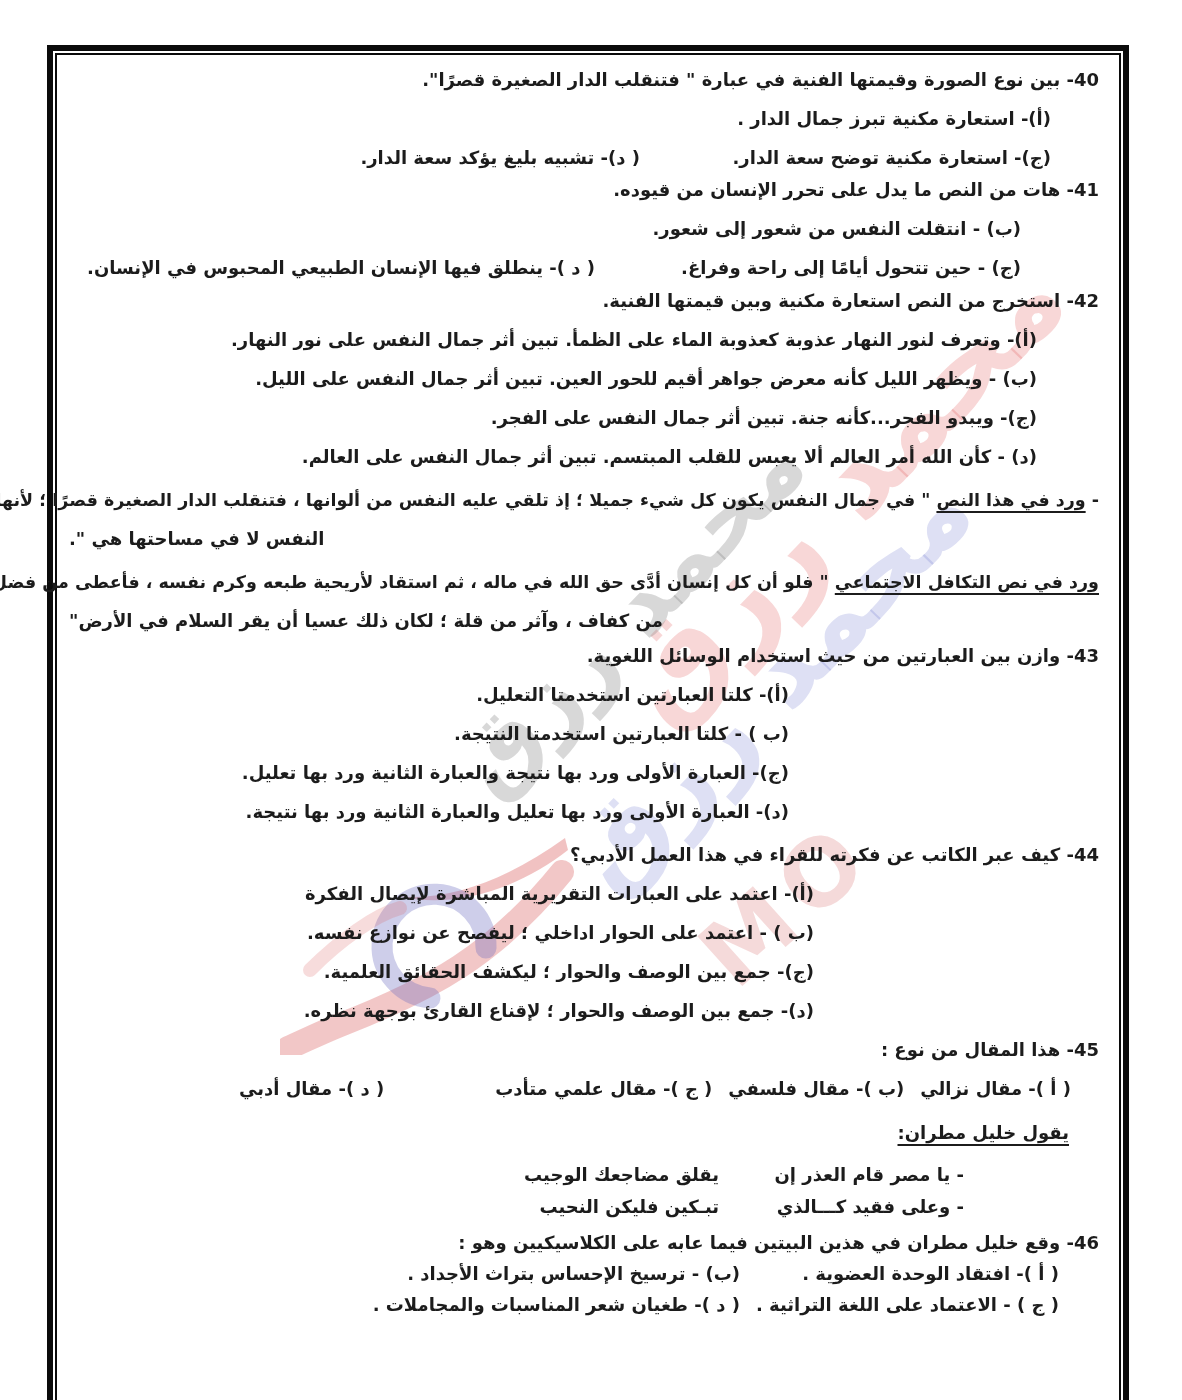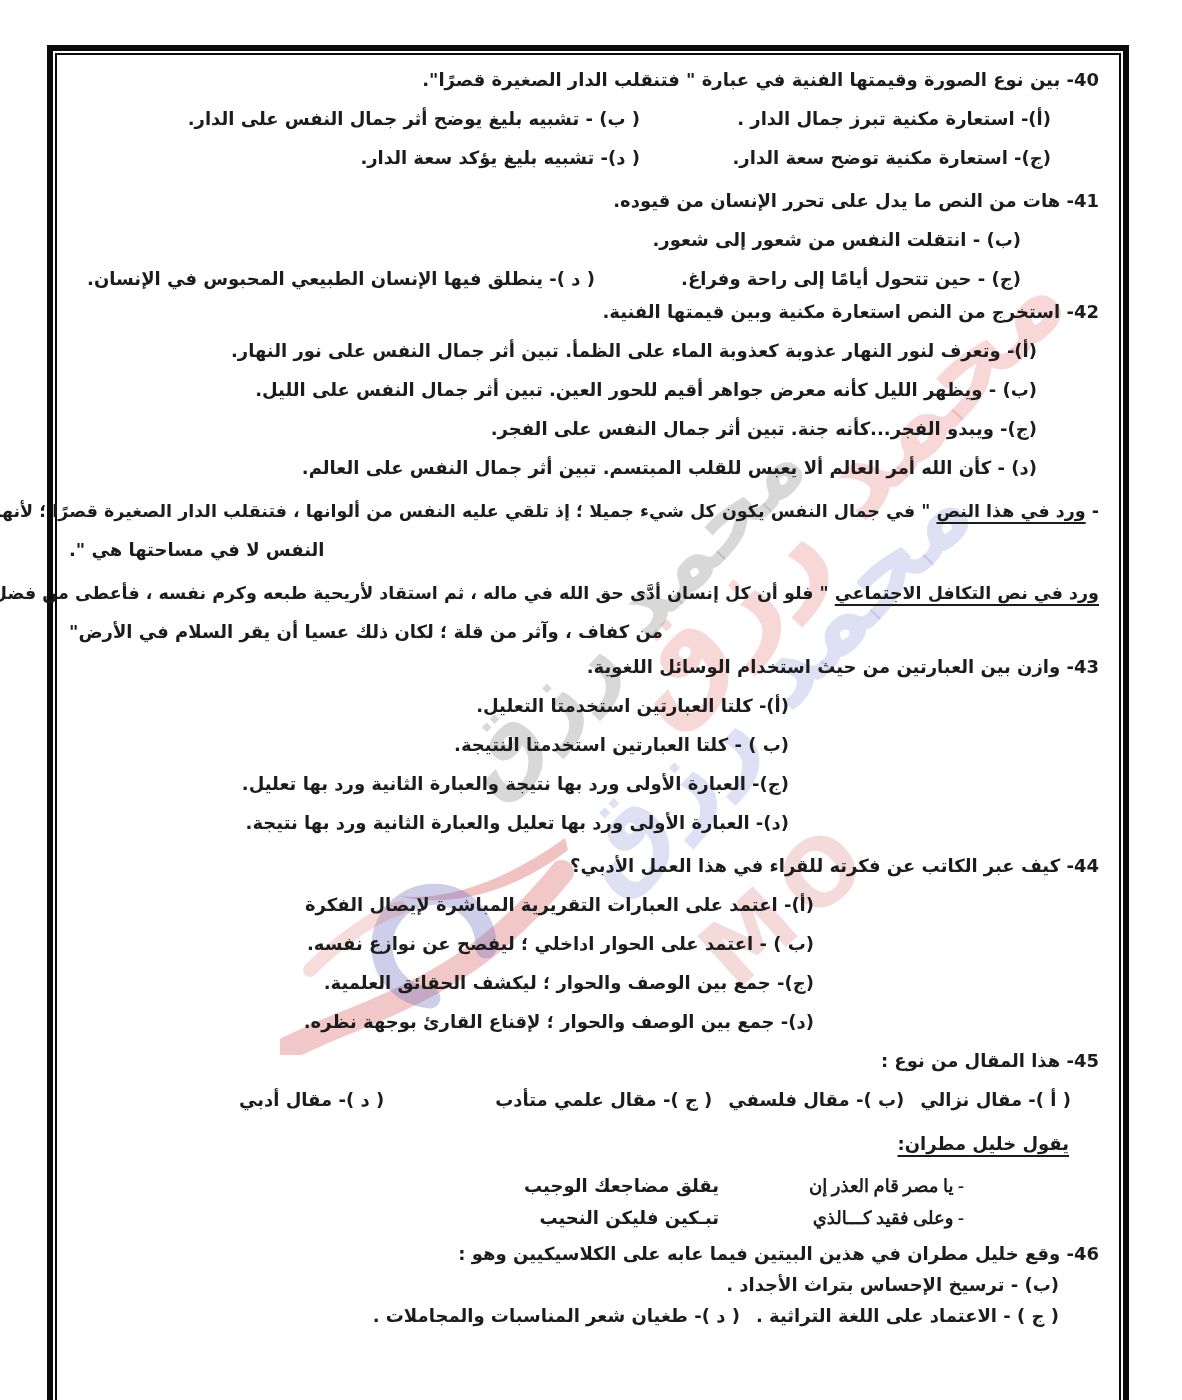--- a/index.html
+++ b/index.html
@@ -26,21 +26,21 @@
   .row2 .c1{flex:0 0 auto;}
   .q40r{padding-right:48px;} .q40r .c1{width:385px;}
   .q41r{padding-right:78px;} .q41r .c1{width:400px;}
   .q42opt{padding-right:62px;}
   .q43opt{padding-right:310px;}
   .q44opt{padding-right:285px;}
   .q45row{display:flex;padding-right:28px;gap:16px;margin-top:13px;white-space:nowrap;}
   .q45row .sp-d{margin-right:95px;}
   .poet{padding-right:30px;margin-top:18px;}
   .verse{display:flex;padding-right:135px;margin-top:6px;white-space:nowrap;}
-  .verse .h1{width:245px;flex:0 0 auto;font-family:Liberation Serif, serif;}
+  .verse .h1{width:245px;flex:0 0 auto;}
   .verse.vfirst{margin-top:16px;}
   .q46r{padding-right:40px;margin-top:5px;gap:14px;} .q46r .c1{width:305px;}
   .q46t{margin-top:10px;}
   .u{text-decoration:underline;text-decoration-thickness:2px;text-underline-offset:5px;}
   .long{font-size:17.5px;}
   
   .wm{position:absolute;z-index:1;white-space:nowrap;font-weight:bold;pointer-events:none;}
   .wm-gray{left:400px;top:560px;font-size:92px;color:rgba(125,125,125,0.30);transform:rotate(-46deg);letter-spacing:6px;}
   .wm-red{left:545px;top:420px;font-size:118px;color:rgba(222,75,75,0.22);transform:rotate(-46deg);letter-spacing:4px;}
   .wm-blue{left:505px;top:620px;font-size:106px;color:rgba(92,102,200,0.20);transform:rotate(-46deg);letter-spacing:4px;}
@@ -62,28 +62,27 @@
 </svg>
 
 <div class="frame">
   <div class="frame-inner"></div>
 
   <div class="content">
 
     <div class="line first">40- بين نوع الصورة وقيمتها الفنية في عبارة " فتنقلب الدار الصغيرة قصرًا".</div>
     <div class="row2 q40r">
       <span class="c1">(أ)- استعارة مكنية تبرز جمال الدار .</span>
-      <span>( ب) - تشبيه بليغ يوضح أثر جمال النفس على الدار.</span>
     </div>
     <div class="row2 q40r">
       <span class="c1">(ج)- استعارة مكنية توضح سعة الدار.</span>
       <span>( د)- تشبيه بليغ يؤكد سعة الدار.</span>
     </div>
 
-    <div class="line" style="margin-top:17px">41- هات من النص ما يدل على تحرر الإنسان من قيوده.</div>
+    <div class="line" style="margin-top:6px">41- هات من النص ما يدل على تحرر الإنسان من قيوده.</div>
     <div class="row2 q41r">
       <span>(ب) -  انتقلت النفس من شعور إلى شعور.</span>
     </div>
     <div class="row2 q41r">
       <span class="c1">(ج) - حين تتحول أيامًا إلى راحة وفراغ.</span>
       <span>( د )- ينطلق فيها الإنسان الطبيعي المحبوس في الإنسان.</span>
     </div>
 
     <div class="line" style="margin-top:7px">42- استخرج من النص استعارة مكنية وبين قيمتها الفنية.</div>
     <div class="line q42opt">(أ)- وتعرف لنور النهار عذوبة كعذوبة الماء على الظمأ. تبين أثر جمال النفس على نور النهار.</div>
@@ -128,20 +127,21 @@
       <span class="h1">- يا مصر قام العذر إن</span>
       <span>يقلق مضاجعك الوجيب</span>
     </div>
     <div class="verse">
       <span class="h1">- وعلى فقيد كـــالذي</span>
       <span>تبـكين فليكن النحيب</span>
     </div>
 
     <div class="line q46t">46- وقع خليل مطران في هذين البيتين فيما عابه على الكلاسيكيين وهو :</div>
     <div class="row2 q46r">
+      <span class="c1">( أ )- افتقاد الوحدة العضوية   .</span>
       <span>(ب) - ترسيخ الإحساس بتراث الأجداد .</span>
     </div>
     <div class="row2 q46r">
       <span class="c1">( ج ) - الاعتماد على اللغة التراثية   .</span>
       <span>( د )- طغيان شعر المناسبات والمجاملات .</span>
     </div>
 
   </div>
 </div>
 

